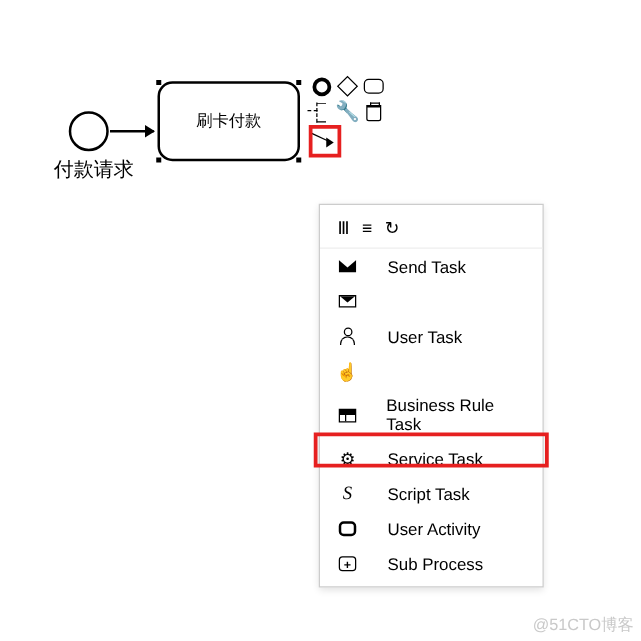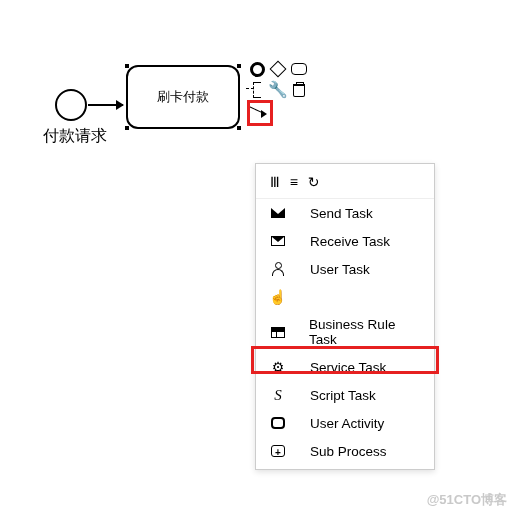--- a/index.html
+++ b/index.html
@@ -170,21 +170,20 @@
   .mi-script { font-size:15px;line-height:1;font-style:italic;font-family:Georgia,serif; }
   .mi-call { width:14px;height:12px;border:2.5px solid #000;border-radius:4px; }
   .mi-sub { width:14px;height:12px;border:1.3px solid #000;border-radius:3px;position:relative; }
   .mi-sub::after{content:"+";position:absolute;left:3px;bottom:-2px;font-size:10px;font-weight:bold;}
   .watermark {
     position: absolute;
     right: 6px;
     bottom: 4px;
     font-size: 13px;
     color: #c9c9c9;
-    font-weight: bold;
   }
 </style>
 </head>
 <body>
 
 <div class="canvas">
 
   <div class="start-event"></div>
   <div class="start-label">付款请求</div>
 
@@ -239,21 +238,20 @@
     <div class="menu-item">
       <span class="mi-icon">
           <span class="mi-mail-filled"></span>
         </span>
       <span>Send Task</span>
     </div>
     <div class="menu-item">
       <span class="mi-icon">
           <span class="mi-mail-out"></span>
         </span>
-      <span>Receive Task</span>
     </div>
     <div class="menu-item">
       <span class="mi-icon">
           <span class="mi-user"></span>
         </span>
       <span>User Task</span>
     </div>
     <div class="menu-item">
       <span class="mi-icon">
           <span class="mi-hand">☝</span>

